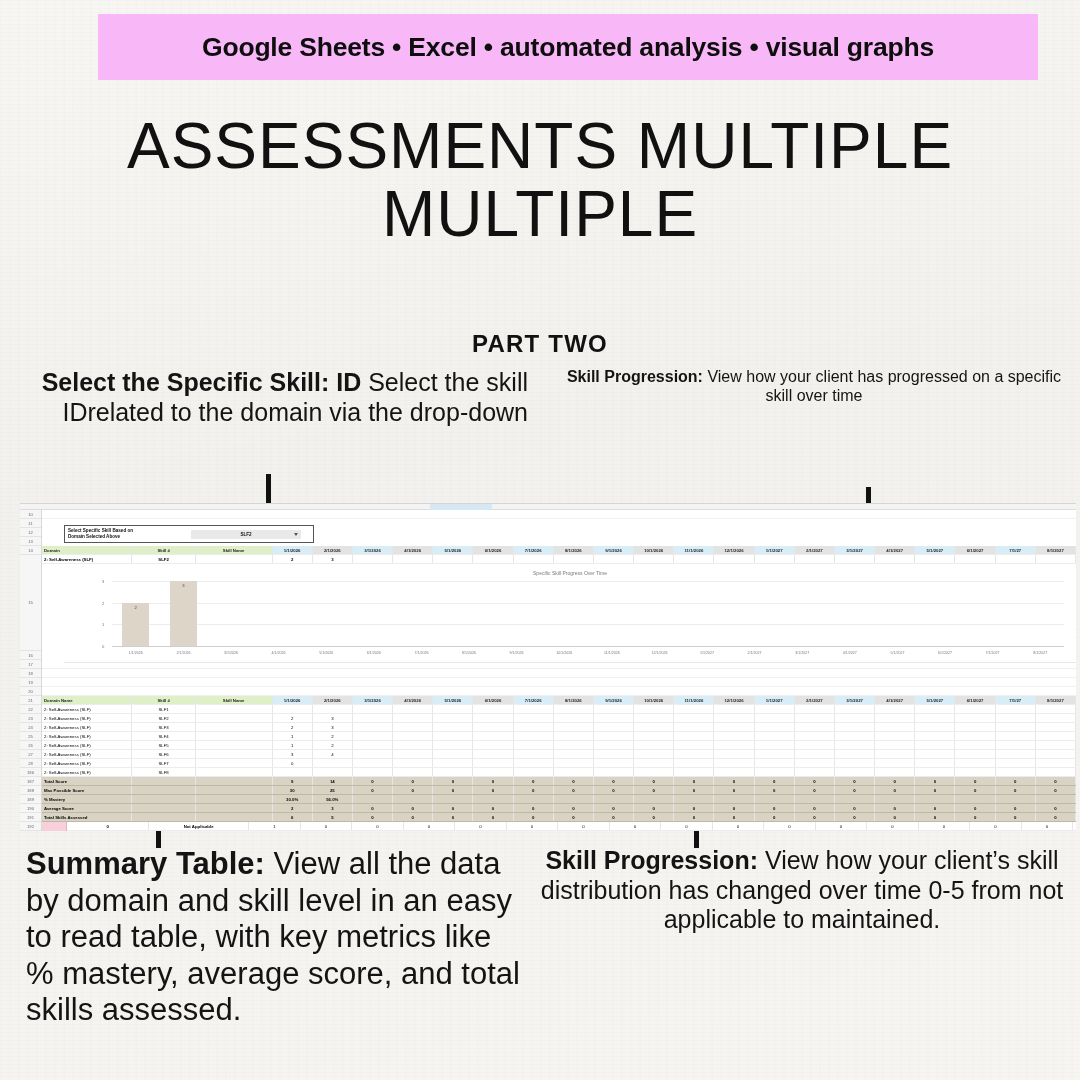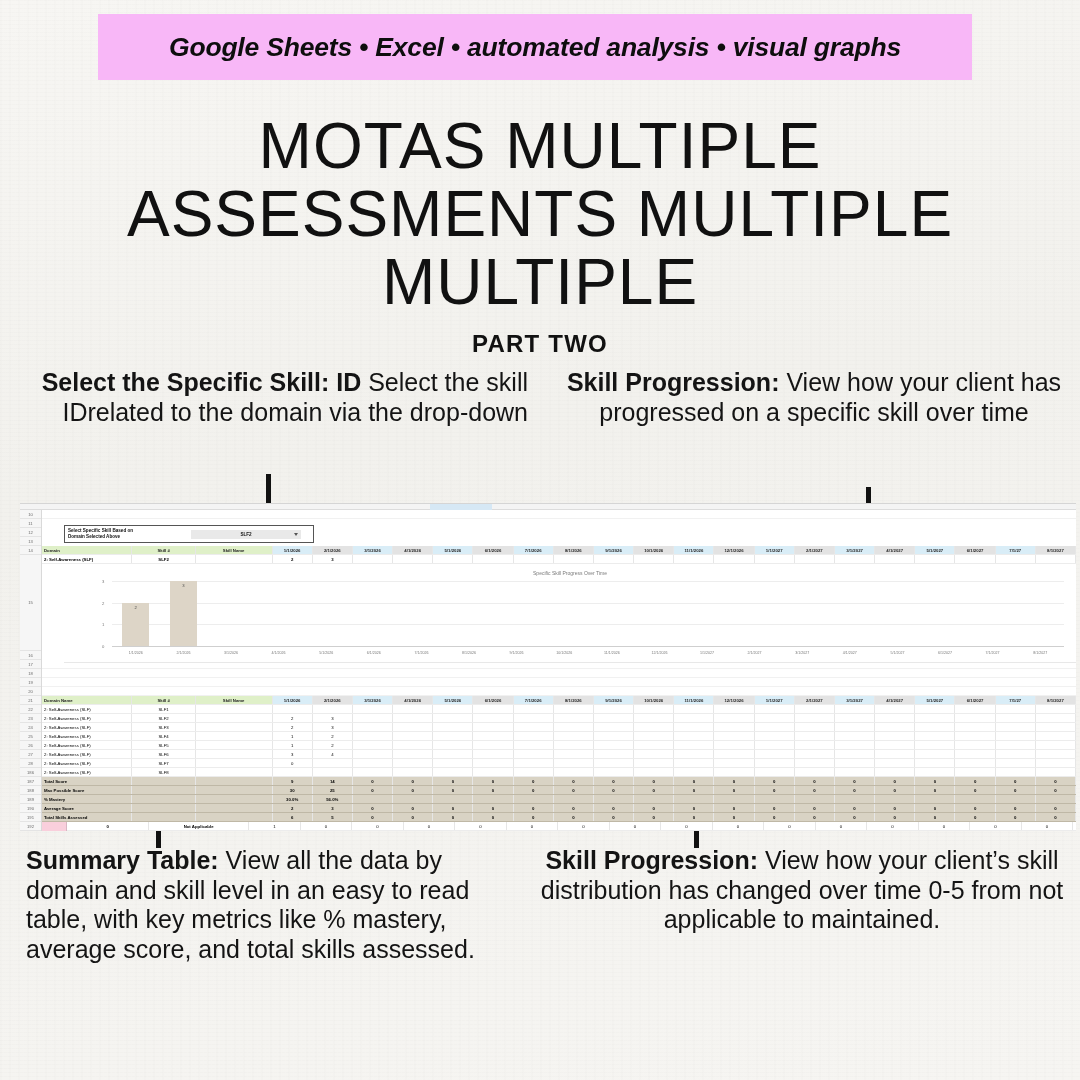--- a/index.html
+++ b/index.html
@@ -13,23 +13,23 @@
     position: relative;
     width: 1080px; height: 1080px;
     background:
       repeating-linear-gradient(180deg, rgba(0,0,0,0.012) 0px, rgba(0,0,0,0.012) 1px, rgba(255,255,255,0) 1px, rgba(255,255,255,0) 4px),
       repeating-linear-gradient(90deg, rgba(0,0,0,0.008) 0px, rgba(0,0,0,0.008) 2px, rgba(255,255,255,0) 2px, rgba(255,255,255,0) 9px),
       linear-gradient(170deg, #f7f6f3 0%, #f2f1ed 40%, #f6f5f2 100%);
   }
 
   
   .banner {
-    position: absolute; left: 98px; top: 14px; width: 874px; height: 66px;
+    position: absolute; left: 98px; top: 14px; width: 940px; height: 66px;
     background: #f8b7f7;
-    display: flex; align-items: center; justify-content: center; font-style: italic;
+    display: flex; align-items: center; justify-content: center;
   }
   .banner-text {
     font-size: 26.5px; font-weight: bold; color: #0e0e0e;
     letter-spacing: -0.2px; white-space: nowrap;
   }
 
   
   .title-wrap {
     position: absolute; left: 0; top: 112px; width: 1080px; text-align: center;
   }
@@ -39,22 +39,22 @@
   }
   .subtitle {
     position: absolute; left: 0; top: 330px; width: 1080px; text-align: center;
     font-size: 24px; font-weight: bold; color: #111; letter-spacing: 1.2px;
   }
 
   
   .anno { position: absolute; text-align: center; color: #141414; line-height: 1.18; }
   .anno .ttl { font-weight: bold; }
   .anno-tl { left: 8px;   top: 368px; width: 520px; font-size: 25px; text-align: right; }
-  .anno-tr { left: 556px; top: 368px; width: 516px; font-size: 25px; }
-  .anno-bl { left: 26px;  top: 846px; width: 500px; font-size: 25px; text-align: left; }
+  .anno-tr { left: 556px; top: 368px; width: 516px; font-size: 16px; }
+  .anno-bl { left: 26px;  top: 846px; width: 500px; font-size: 31px; text-align: left; }
   .anno-br { left: 528px; top: 846px; width: 548px; font-size: 25px; }
 
   
   .pointer { position: absolute; background: #111; }
   .p-vert { width: 5px; }
   .p-cap  { position: absolute; height: 7px; background: #111; }
 
   
   .sheet {
     position: absolute; left: 20px; top: 503px; width: 1056px; height: 328px;
@@ -141,21 +141,20 @@
 </head>
 <body>
 
 <div id="page">
 
   <div class="banner">
     <span class="banner-text">Google Sheets • Excel • automated analysis • visual graphs</span>
   </div>
 
   <div class="title-wrap">
-    <div class="title-line">MOTAS MULTIPLE</div>
     <div class="title-line">ASSESSMENTS MULTIPLE</div>
     <div class="title-line">MULTIPLE</div>
   </div>
   <div class="subtitle">PART TWO</div>
 
   <div class="anno anno-tl">
     <span class="ttl">Select the Specific Skill: ID</span><span> Select the skill IDrelated to the domain via the drop-down</span>
   </div>
   <div class="anno anno-tr">
     <span class="ttl">Skill Progression:</span><span> View how your client has progressed on a specific skill over time</span>

